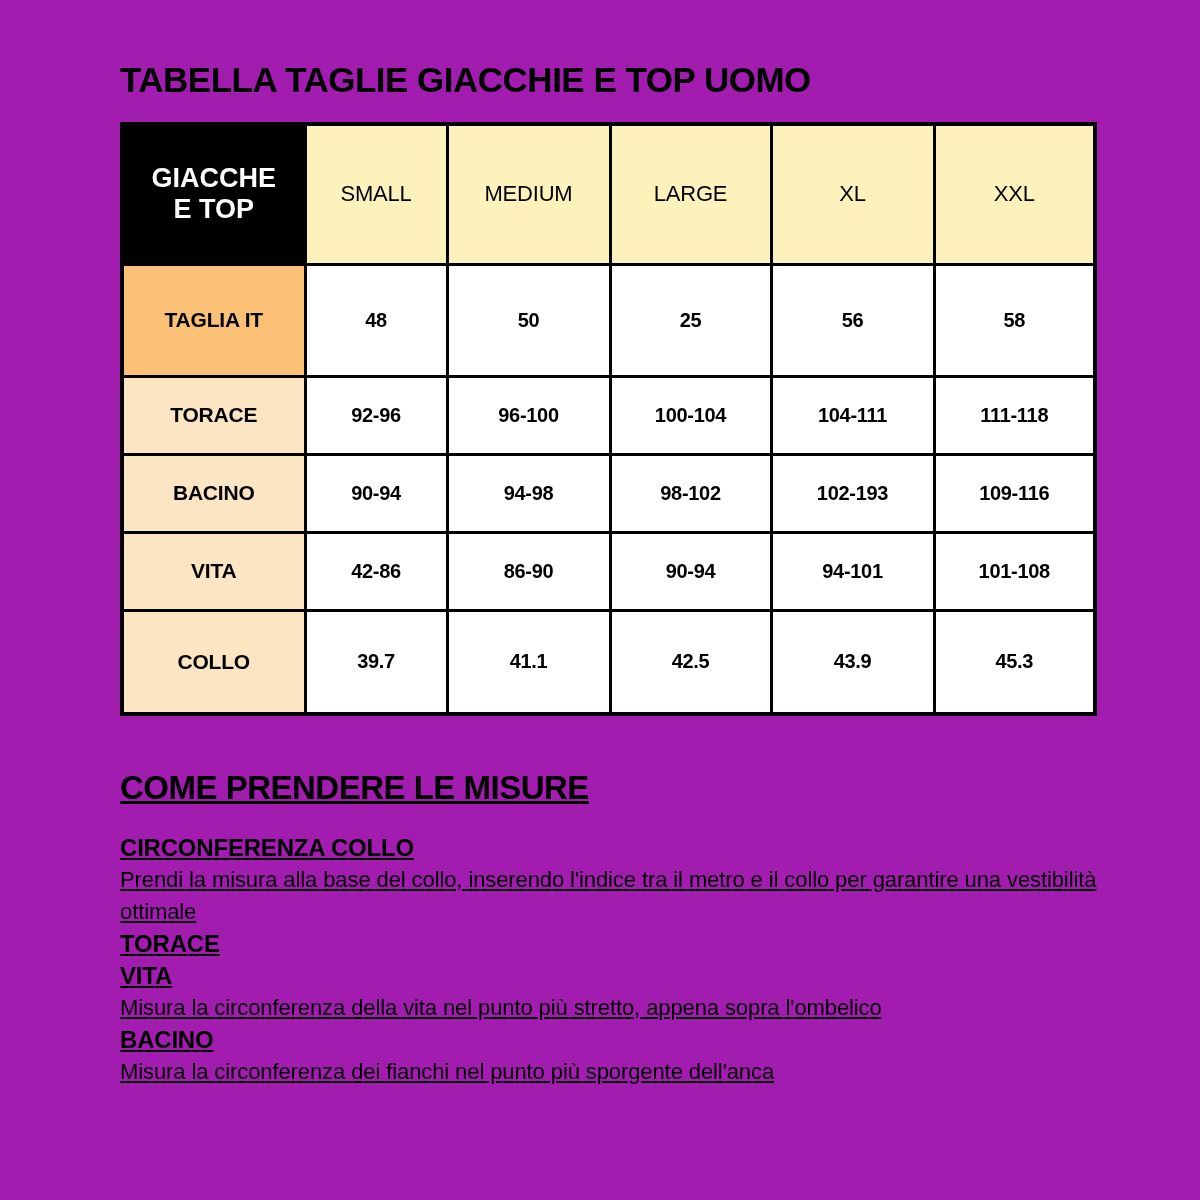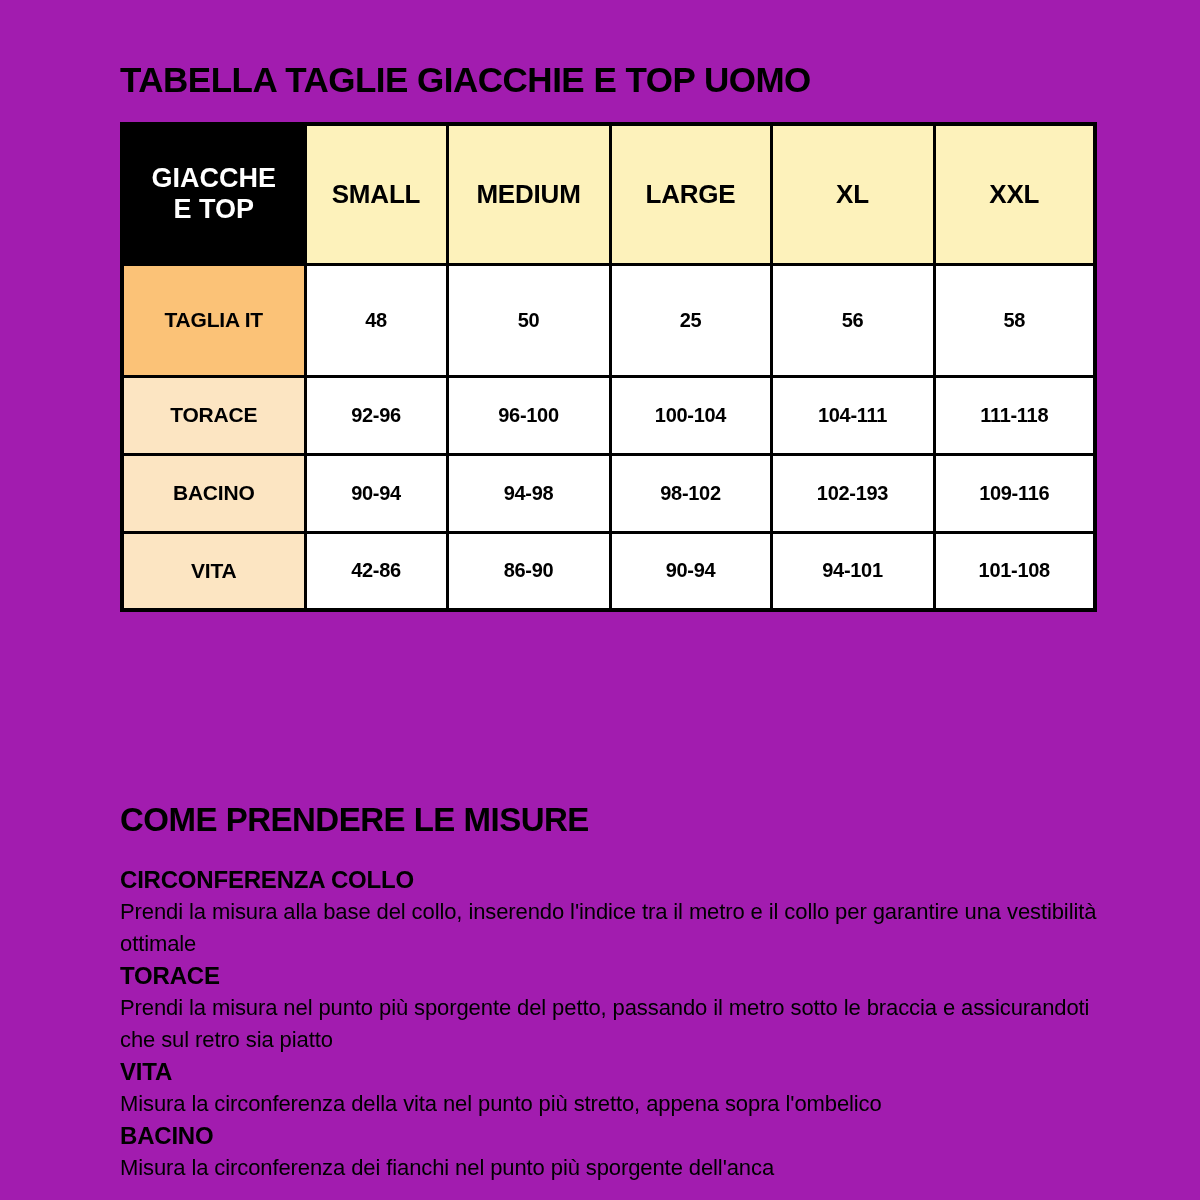--- a/index.html
+++ b/index.html
@@ -48,42 +48,43 @@
   .corner-cell {
     background: #000000;
     color: #ffffff;
     font-size: 27px;
     font-weight: 700;
     line-height: 31px;
   }
   .corner-cell span { display: block; }
   .col-head {
     background: #FDF2BB;
-    font-size: 26px;
-    font-weight: 700;
+    font-size: 22px;
+    font-weight: 400;
     letter-spacing: -0.2px;
   }
   .row-label {
     font-size: 21px;
     font-weight: 700;
     letter-spacing: -0.2px;
   }
   .bg-orange { background: #FBC277; }
   .bg-peach  { background: #FCE5C2; }
   .val-cell {
     background: #ffffff;
     font-size: 20px;
     font-weight: 700;
     letter-spacing: -0.3px;
   }
   .measure-block {
     position: absolute;
     left: 120px;
-    top: 800px;
+    top: 768px;
     width: 1000px;
+    text-decoration: underline;
   }
   .measure-heading {
     margin: 0 0 24px 0;
     font-size: 33px;
     line-height: 40px;
     font-weight: 700;
     letter-spacing: -0.5px;
     white-space: nowrap;
   }
   .measure-section-title {
@@ -159,31 +160,38 @@
 
       <tr class="r-mid">
         <th class="row-label bg-peach">VITA</th>
         <td class="val-cell">42-86</td>
         <td class="val-cell">86-90</td>
         <td class="val-cell">90-94</td>
         <td class="val-cell">94-101</td>
         <td class="val-cell">101-108</td>
       </tr>
 
+      <tr class="r-collo">
+        <th class="row-label bg-peach">COLLO</th>
+        <td class="val-cell">39.7</td>
+        <td class="val-cell">41.1</td>
+        <td class="val-cell">42.5</td>
+        <td class="val-cell">43.9</td>
+        <td class="val-cell">45.3</td>
+      </tr>
     </tbody>
   </table>
 
   <div class="measure-block">
     <h2 class="measure-heading">COME PRENDERE LE MISURE</h2>
 
     <h3 class="measure-section-title">CIRCONFERENZA COLLO</h3>
     <p class="measure-section-text">Prendi la misura alla base del collo, inserendo l'indice tra il metro e il collo per garantire una vestibilità ottimale</p>
 
     <h3 class="measure-section-title">TORACE</h3>
-    <p class="measure-section-text">Prendi la misura nel punto più sporgente del petto, passando il metro sotto le braccia e assicurandoti che sul retro sia piatto</p>
 
     <h3 class="measure-section-title">VITA</h3>
     <p class="measure-section-text">Misura la circonferenza della vita nel punto più stretto, appena sopra l'ombelico</p>
 
     <h3 class="measure-section-title">BACINO</h3>
     <p class="measure-section-text">Misura la circonferenza dei fianchi nel punto più sporgente dell'anca</p>
   </div>
 
 </div>
 

